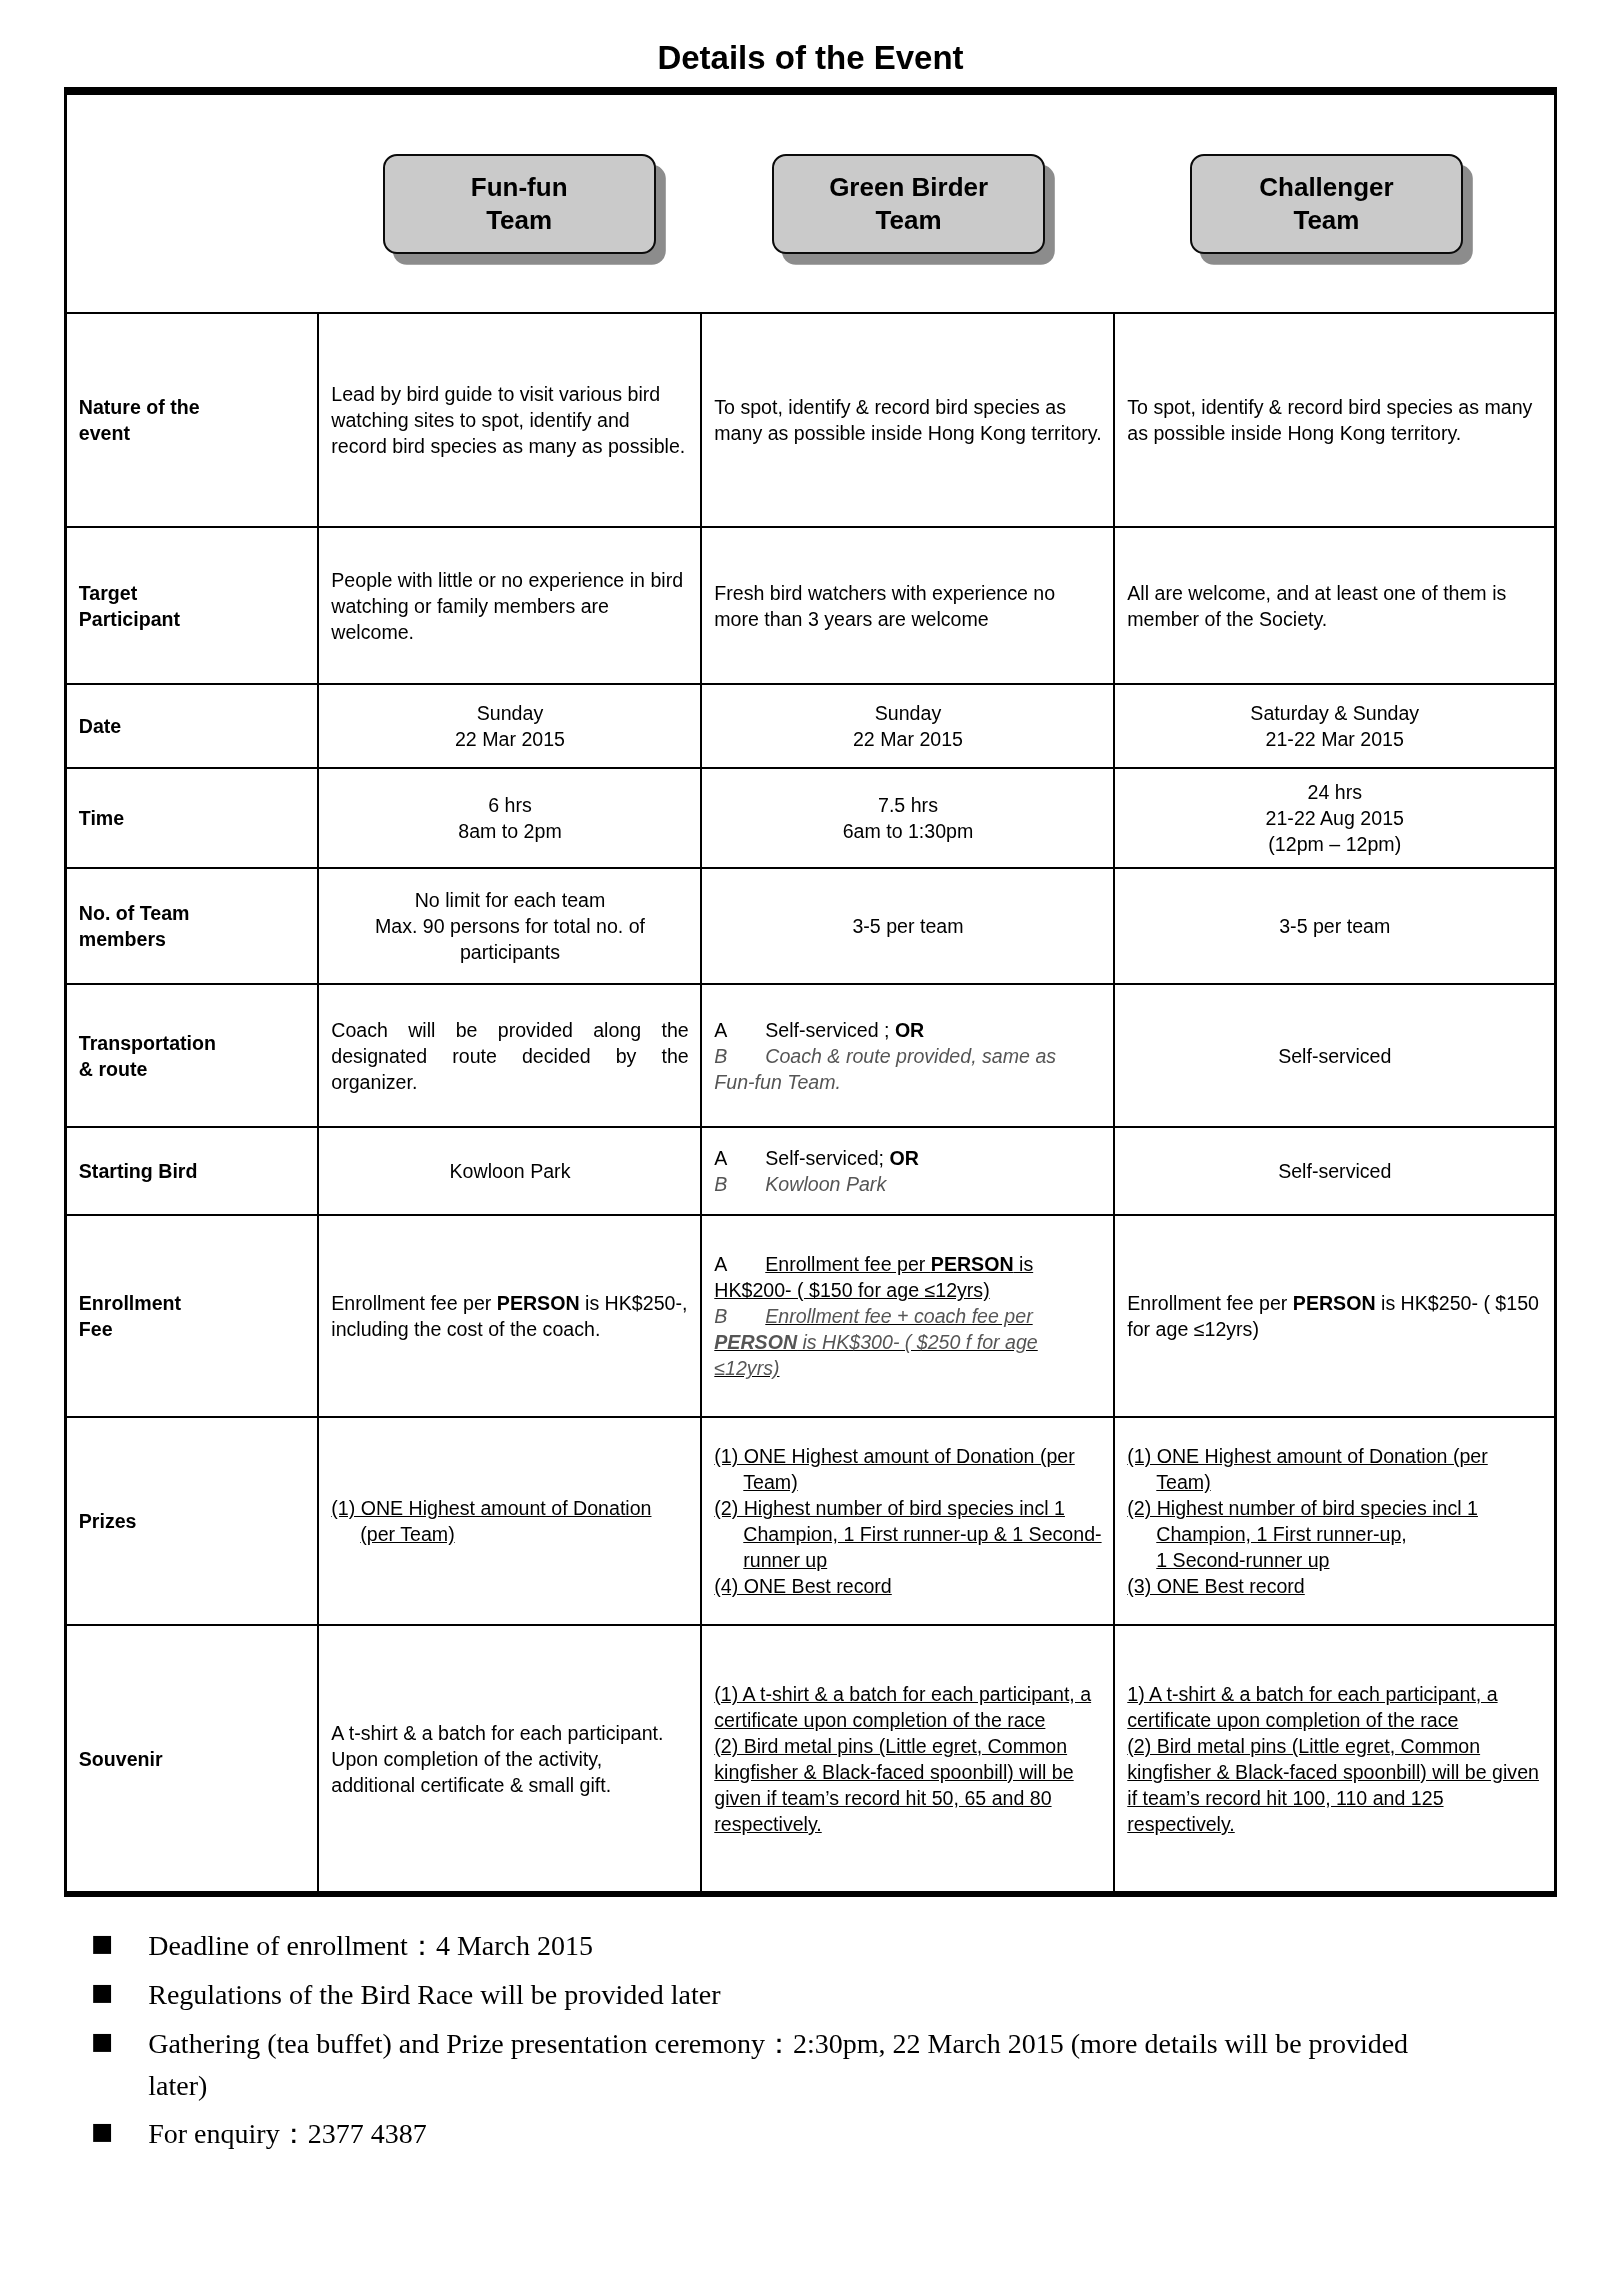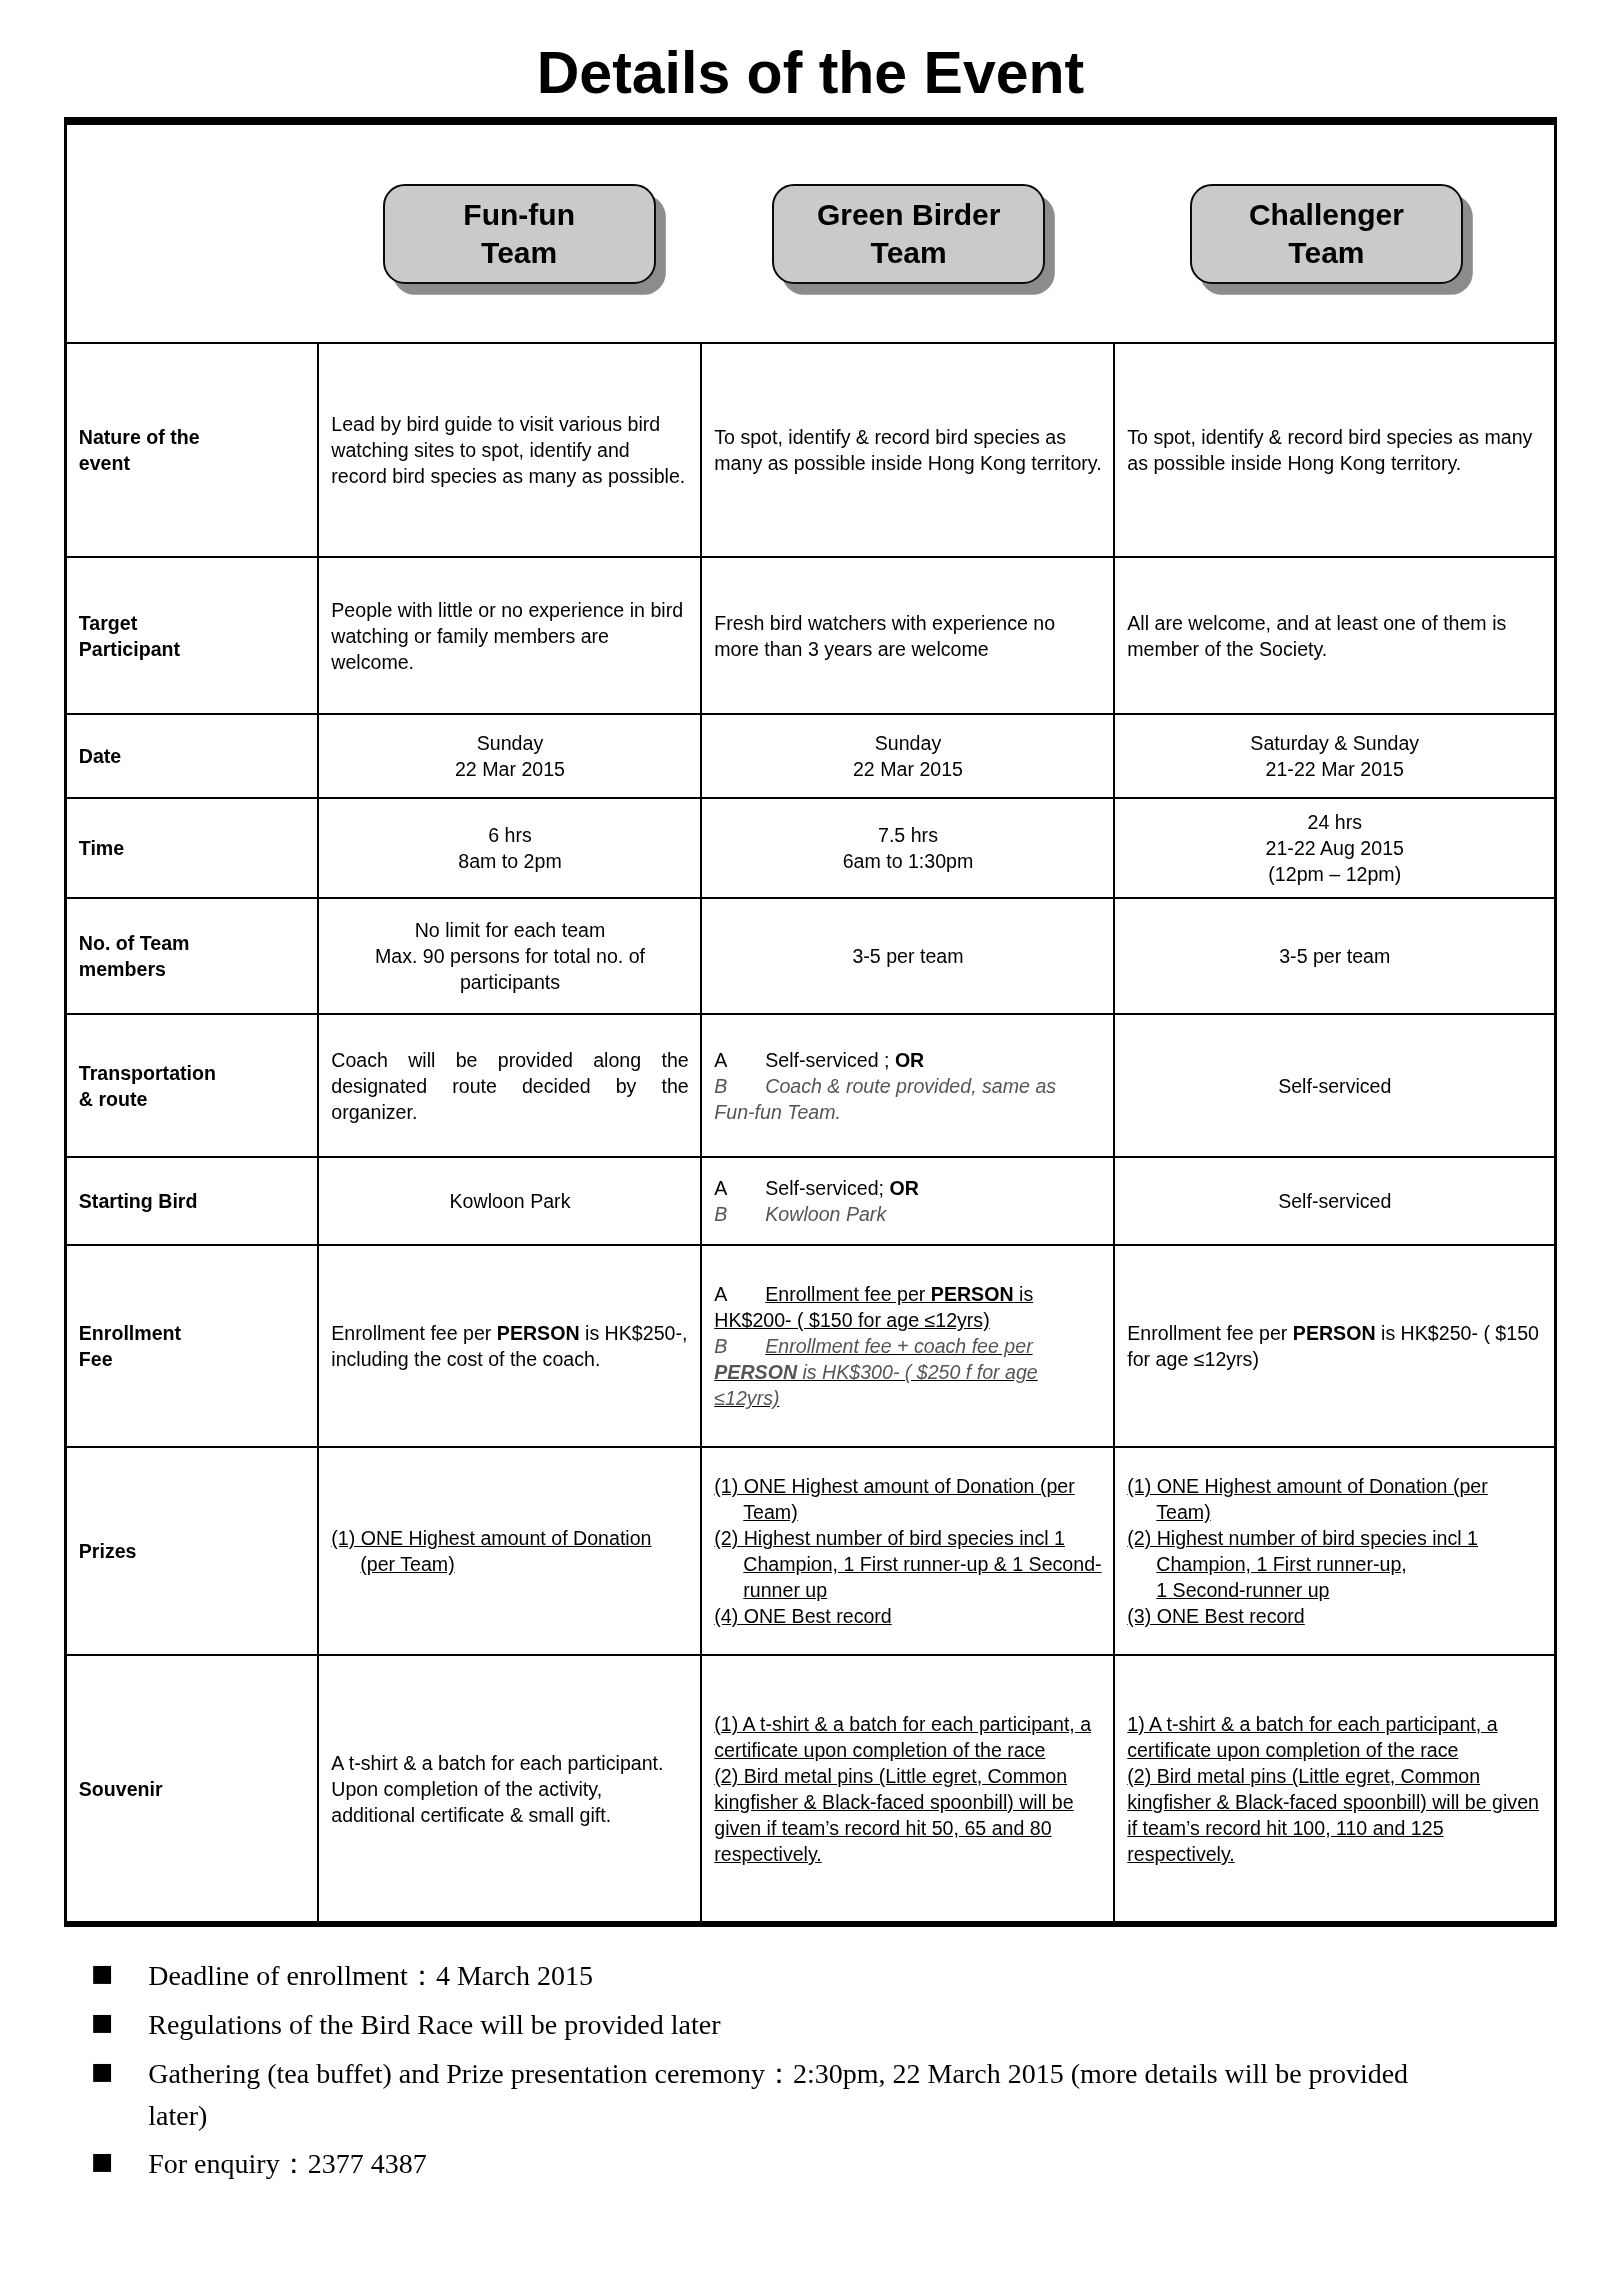--- a/index.html
+++ b/index.html
@@ -5,21 +5,21 @@
   html,body { margin:0; padding:0; background:#fff; }
   body {
     width:1621px; height:2293px;
     font-family:"Liberation Sans", sans-serif;
     color:#000;
     overflow:hidden;
   }
   .page { padding-top:39px; }
   .title {
     text-align:center;
-    font-size:59px;
+    font-size:33px;
     font-weight:bold;
     margin:0 auto 9.8px auto;
     font-family:"Liberation Sans", sans-serif;
   }
   table.event {
     width:1490px;
     margin:0 auto;
     border-collapse:collapse;
     table-layout:fixed;
     border:3.9px solid #000;
@@ -39,25 +39,25 @@
     height:202px;
     border-bottom-width:4.9px;
   }
   .btn-strip { display:flex; margin-left:253px; height:100%; align-items:center; }
   .btn-slot { display:flex; justify-content:center; }
   .slot-2 { width:383px; } .slot-3 { width:413px; } .slot-4 { width:441px; }
   .team-btn {
     width:269px; min-height:96px;
     background:#cacaca;
     border:2.9px solid #0a0a0a;
-    border-radius:22px;
+    border-radius:14px;
     box-shadow:9.8px 10.8px 0 #8c8c8c;
     display:flex; align-items:center; justify-content:center;
     text-align:center;
-    font-weight:bold; font-size:30px; line-height:1.25;
+    font-weight:bold; font-size:26px; line-height:1.25;
     white-space:pre-line;
   }
   .label-cell {
     font-weight:bold;
     font-size:22.5px;
     line-height:1.35;
     white-space:pre-line;
   }
   .center { text-align:center; }
   .pre { white-space:pre-line; }

